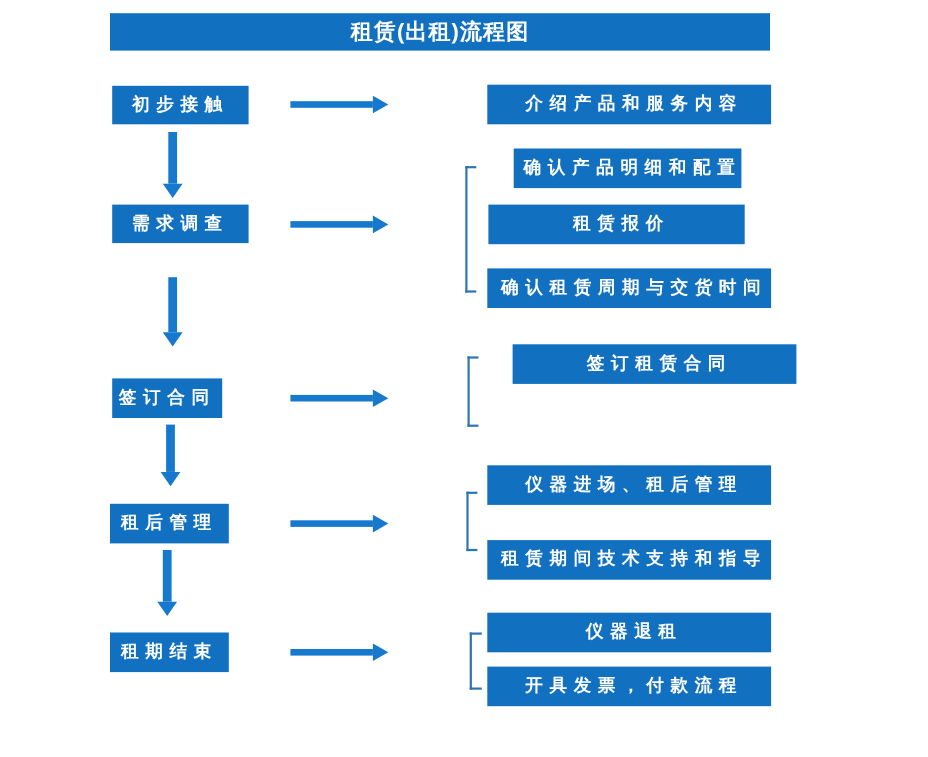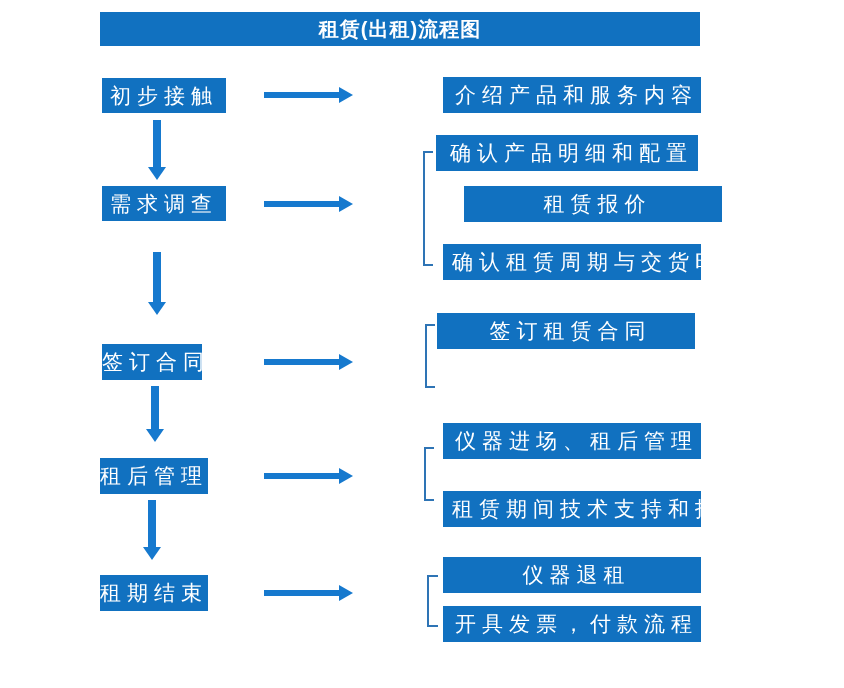--- a/index.html
+++ b/index.html
@@ -17,21 +17,21 @@
     background: var(--color-box, #1171C0);
     color: var(--color-text, #ffffff);
     font-size: 20px; font-weight: bold;
     line-height: 34px; text-align: center;
     letter-spacing: 1px;
   }
   .node {
     position: absolute;
     background: var(--color-box, #1171C0);
     color: var(--color-text, #ffffff);
-    font-size: 21px; font-weight: normal;
+    font-size: 16px; font-weight: bold;
     letter-spacing: 6px;
     white-space: nowrap;
     overflow: hidden;
   }
   .node.stage { text-align: center; }
   .node.output { text-align: center; padding-left: 9px; box-sizing: border-box; }
   
   .varrow { position: absolute; width: 18px; }
   .varrow .shaft {
     position: absolute; left: 5px; top: 0; width: 8px; height: calc(100% - 13px);
@@ -114,25 +114,25 @@
     <div class="head"></div>
   </div>
 
   <div class="bracket" style="left:423px; top:151px; width:8px; height:111px;"></div>
   <div class="bracket" style="left:425px; top:324px; width:8px; height:60px;"></div>
   <div class="bracket" style="left:424px; top:447px; width:8px; height:50px;"></div>
   <div class="bracket" style="left:427px; top:575px; width:9px; height:48px;"></div>
 
   <div class="node output" style="left:443px; top:77px;  width:258px; height:36px; line-height:36px;">介绍产品和服务内容</div>
 
-  <div class="node output" style="left:436px; top:135px; width:262px; height:36px; line-height:36px;">确认产品明细和配置</div>
-  <div class="node output" style="left:464px; top:186px; width:258px; height:36px; line-height:36px;">租赁报价</div>
+  <div class="node output" style="left:467px; top:135px; width:207px; height:36px; line-height:36px;">确认产品明细和配置</div>
+  <div class="node output" style="left:444px; top:186px; width:233px; height:36px; line-height:36px;">租赁报价</div>
   <div class="node output" style="left:443px; top:244px; width:258px; height:36px; line-height:36px;">确认租赁周期与交货时间</div>
 
-  <div class="node output" style="left:437px; top:313px; width:258px; height:36px; line-height:36px;">签订租赁合同</div>
+  <div class="node output" style="left:466px; top:313px; width:258px; height:36px; line-height:36px;">签订租赁合同</div>
 
   <div class="node output" style="left:443px; top:423px; width:258px; height:36px; line-height:36px;">仪器进场、租后管理</div>
   <div class="node output" style="left:443px; top:491px; width:258px; height:36px; line-height:36px;">租赁期间技术支持和指导</div>
 
   <div class="node output" style="left:443px; top:557px; width:258px; height:36px; line-height:36px;">仪器退租</div>
   <div class="node output" style="left:443px; top:606px; width:258px; height:36px; line-height:36px;">开具发票，付款流程</div>
 
 </div>
 
 </body></html>

